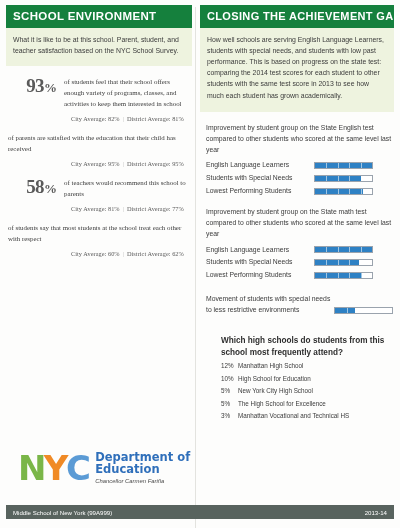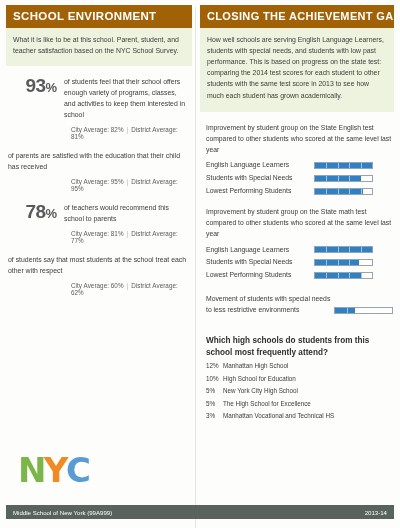--- a/index.html
+++ b/index.html
@@ -16,21 +16,21 @@
   .cols{display:flex;width:400px;box-sizing:border-box;padding:5px 6px 0 6px;gap:8px;}
   .col{box-sizing:border-box;}
   .col-left{width:186px;}
   .col-right{width:194px;position:relative;}
   .col-right:before{
     content:"";position:absolute;left:-5px;top:2px;bottom:-300px;width:1px;background:#e3e3df;
   }
 
   
   .bar{
-    background:#a16207;
+    background:#15803d;
     color:#ffffff;
     font-size:11.5px;
     font-weight:bold;
     letter-spacing:.35px;
     padding:5px 7px 5px 7px;
     line-height:1.15;
     white-space:nowrap;
   }
   .bar.right{font-size:11px;text-align:right;}
 
@@ -38,21 +38,21 @@
   .intro{
     background:#eef3df;
     font-size:6.9px;
     line-height:1.62;
     padding:6px 8px 9px 7px;
     color:#3b3b3b;
   }
   .intro.right{padding-bottom:11px;}
 
   
-  .stat{padding:9px 4px 0 2px;}
+  .stat{padding:9px 4px 0 2px;font-family:Liberation Serif, serif;}
   .stat-row{display:flex;align-items:flex-start;}
   .stat-pct{
     width:56px;
     flex:0 0 56px;
     text-align:right;
     padding-right:7px;
     color:#5a5a5a;
     font-size:19px;
     font-weight:bold;
     letter-spacing:-.6px;
@@ -89,21 +89,21 @@
   }
   .bfill{position:absolute;left:0;top:0;bottom:0;background:#2e81c4;}
   .btrack .tick{position:absolute;top:0;bottom:0;width:1px;background:rgba(255,255,255,.55);}
 
   .move{margin-top:13px;}
   .move-wrap{display:flex;align-items:flex-end;margin-left:6px;}
   .move-txt{font-size:6.8px;line-height:1.62;color:#3b3b3b;}
   .move-bar{margin:0 0 1px 4px;}
 
   
-  .hs{margin-top:20px;margin-left:6px;}
+  .hs{margin-top:20px;margin-left:21px;}
   .hs-q{font-size:8.2px;font-weight:bold;line-height:1.42;color:#2e2e2e;margin-bottom:4px;}
   .hs-item{display:flex;font-size:6.3px;color:#3b3b3b;margin-bottom:5px;line-height:1.2;}
   .hs-pct{width:17px;flex:0 0 17px;}
   .hs-name{flex:1;}
 
   
   .logo{position:absolute;left:18px;bottom:44px;display:flex;align-items:center;}
   .nyc{display:flex;align-items:flex-start;line-height:.78;font-weight:bold;font-size:34px;letter-spacing:-2.6px;font-family:"DejaVu Sans", sans-serif;}
   .nyc .n{color:#7ab648;}
   .nyc .y{color:#f08a25;}
@@ -145,21 +145,21 @@
       <div class="stat">
         <div class="stat-row">
           <div class="stat-desc">of parents are satisfied with the education that their child has received</div>
         </div>
         <div class="stat-avg"><span>City Average: 95%</span><span class="sep">|</span><span>District Average: 95%</span></div>
       </div>
 
 
       <div class="stat">
         <div class="stat-row">
-          <div class="stat-pct"><span>78</span><span class="sym">%</span></div>
+          <div class="stat-pct"><span>58</span><span class="sym">%</span></div>
           <div class="stat-desc">of teachers would recommend this school to parents</div>
         </div>
         <div class="stat-avg"><span>City Average: 81%</span><span class="sep">|</span><span>District Average: 77%</span></div>
       </div>
 
       <div class="stat">
         <div class="stat-row">
           <div class="stat-desc">of students say that most students at the school treat each other with respect</div>
         </div>
         <div class="stat-avg"><span>City Average: 60%</span><span class="sep">|</span><span>District Average: 62%</span></div>
@@ -285,20 +285,25 @@
 
     </div>
   </div>
 
   <div class="logo">
     <div class="nyc">
       <span class="n">N</span>
         <span class="y">Y</span>
         <span class="c">C</span>
     </div>
+    <div class="doe">
+      <div class="d1">Department of</div>
+      <div class="d2">Education</div>
+      <div class="d3">Chancellor Carmen Fariña</div>
+    </div>
   </div>
 
   <div class="footer">
     <span>Middle School of New York (99A999)</span>
     <span>2013-14</span>
   </div>
 
 </div>
 
 </body></html>

